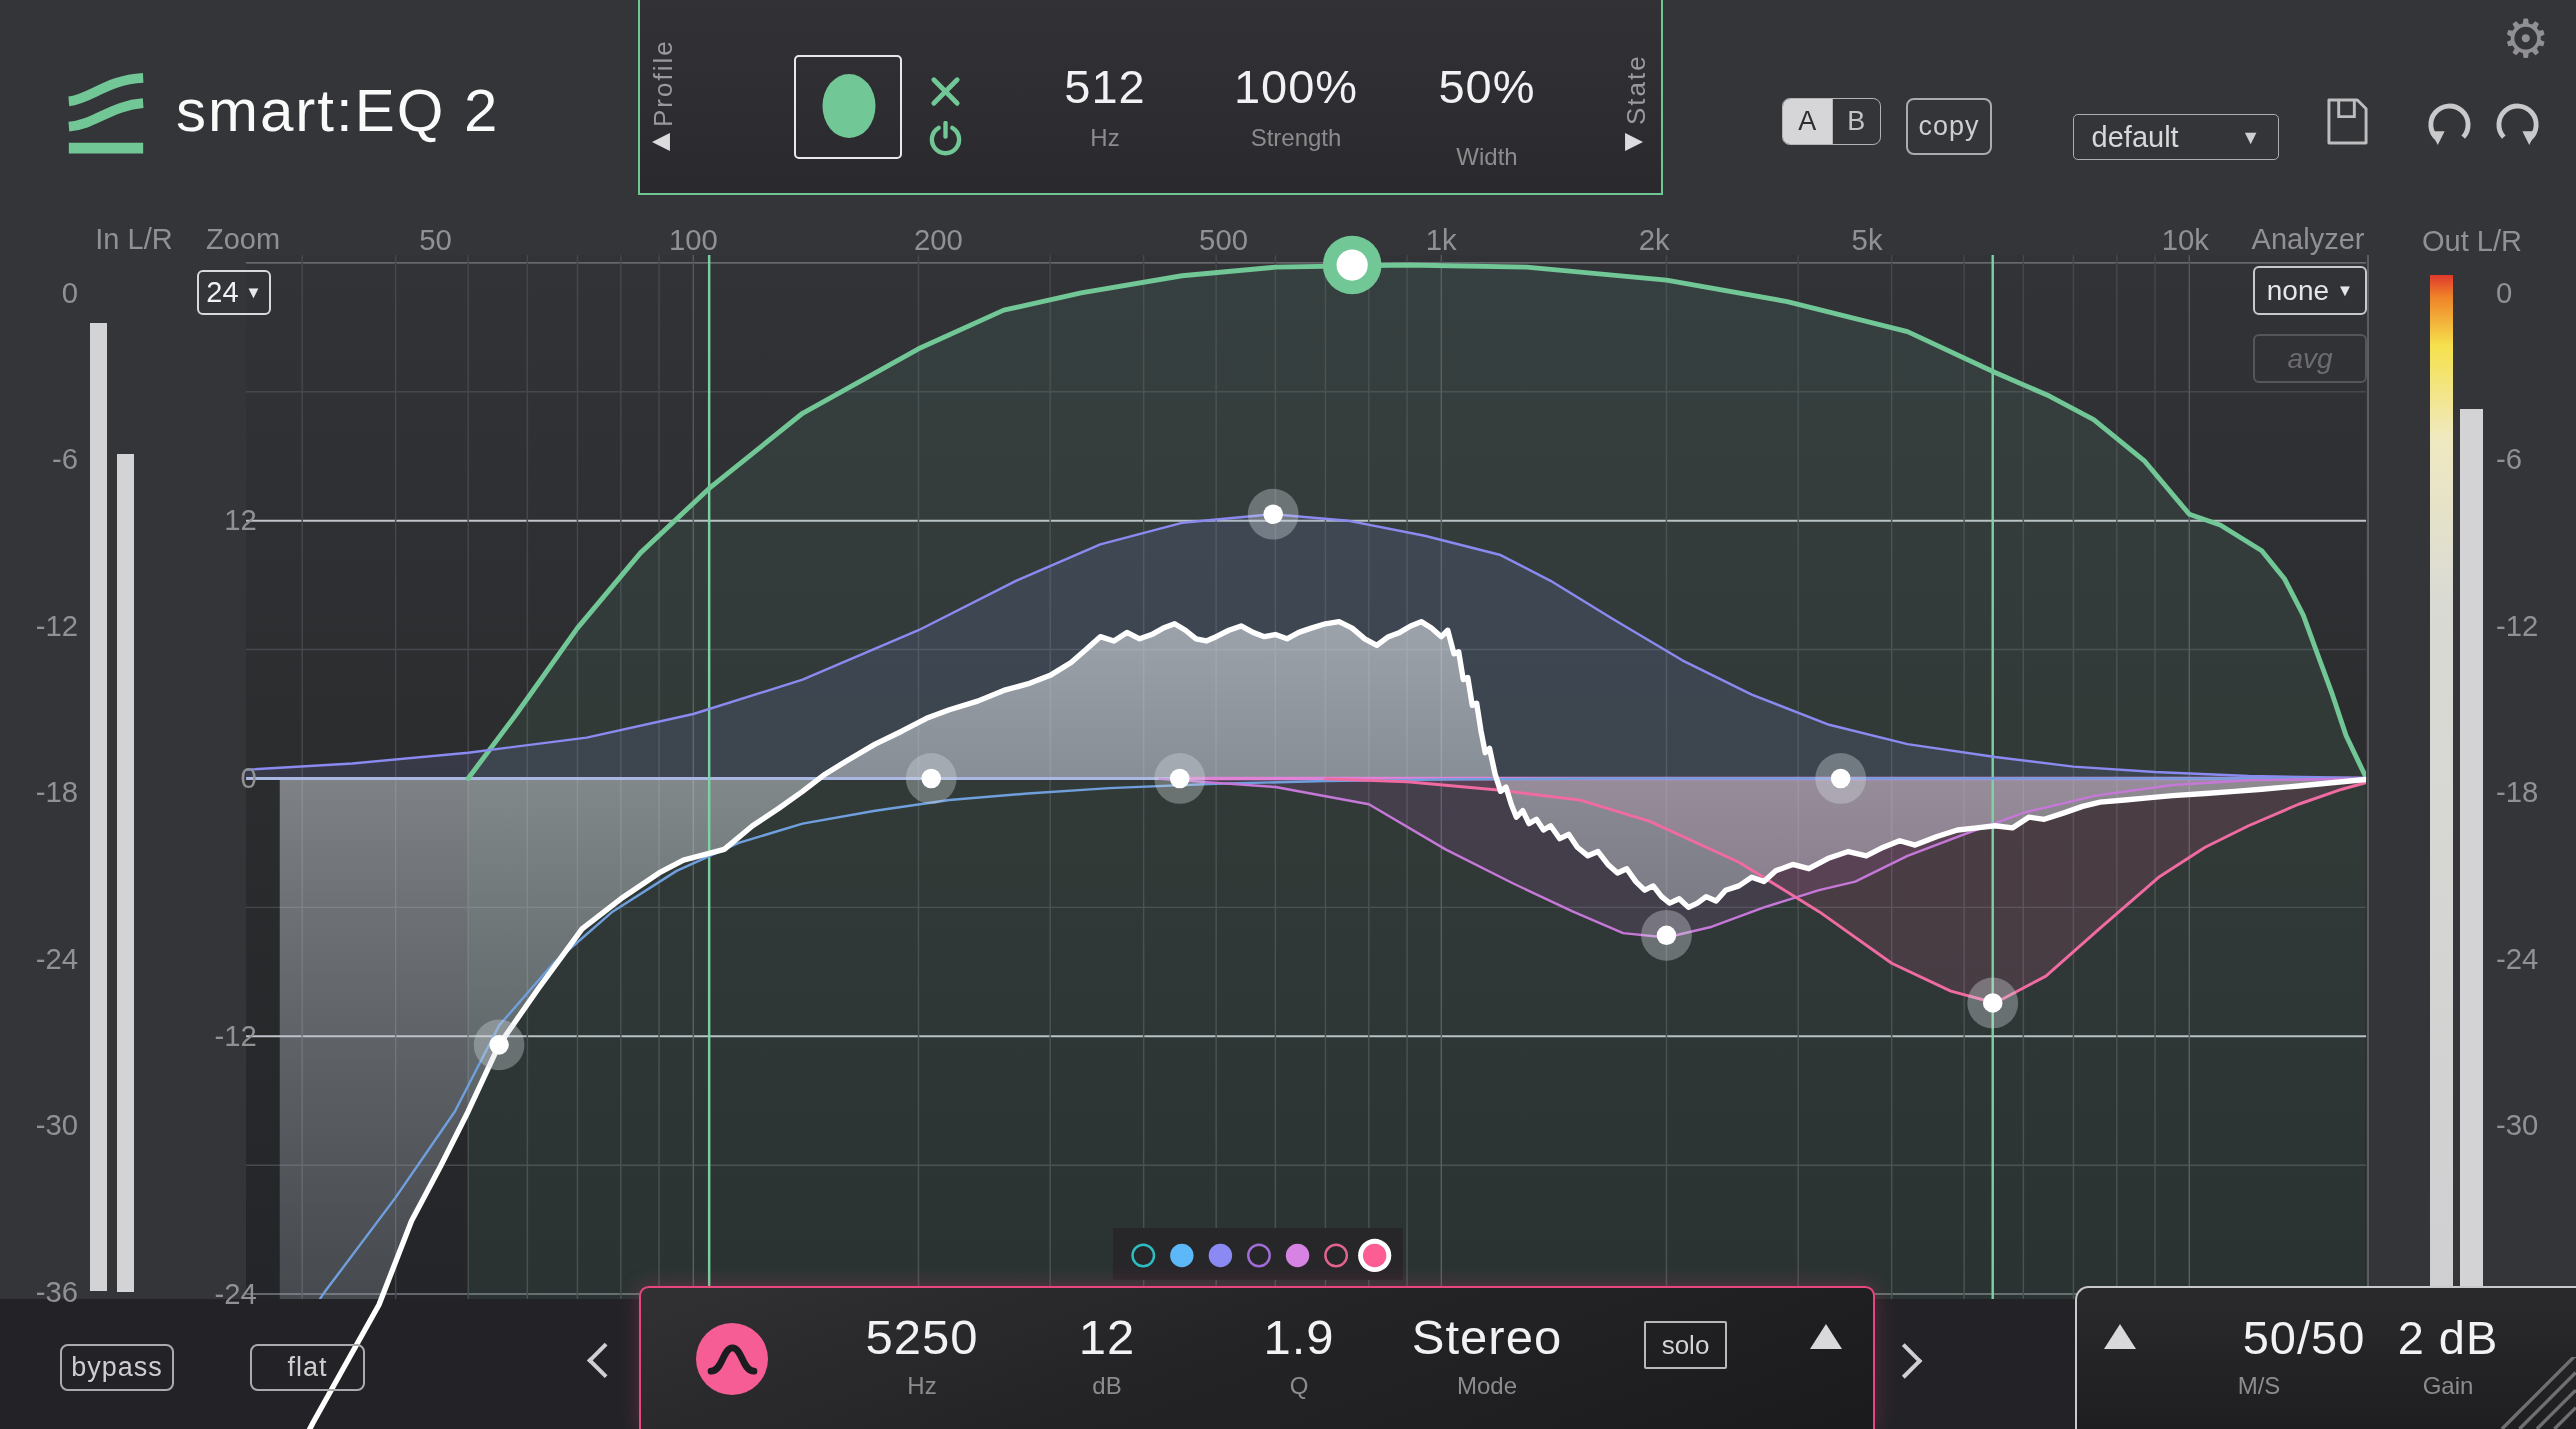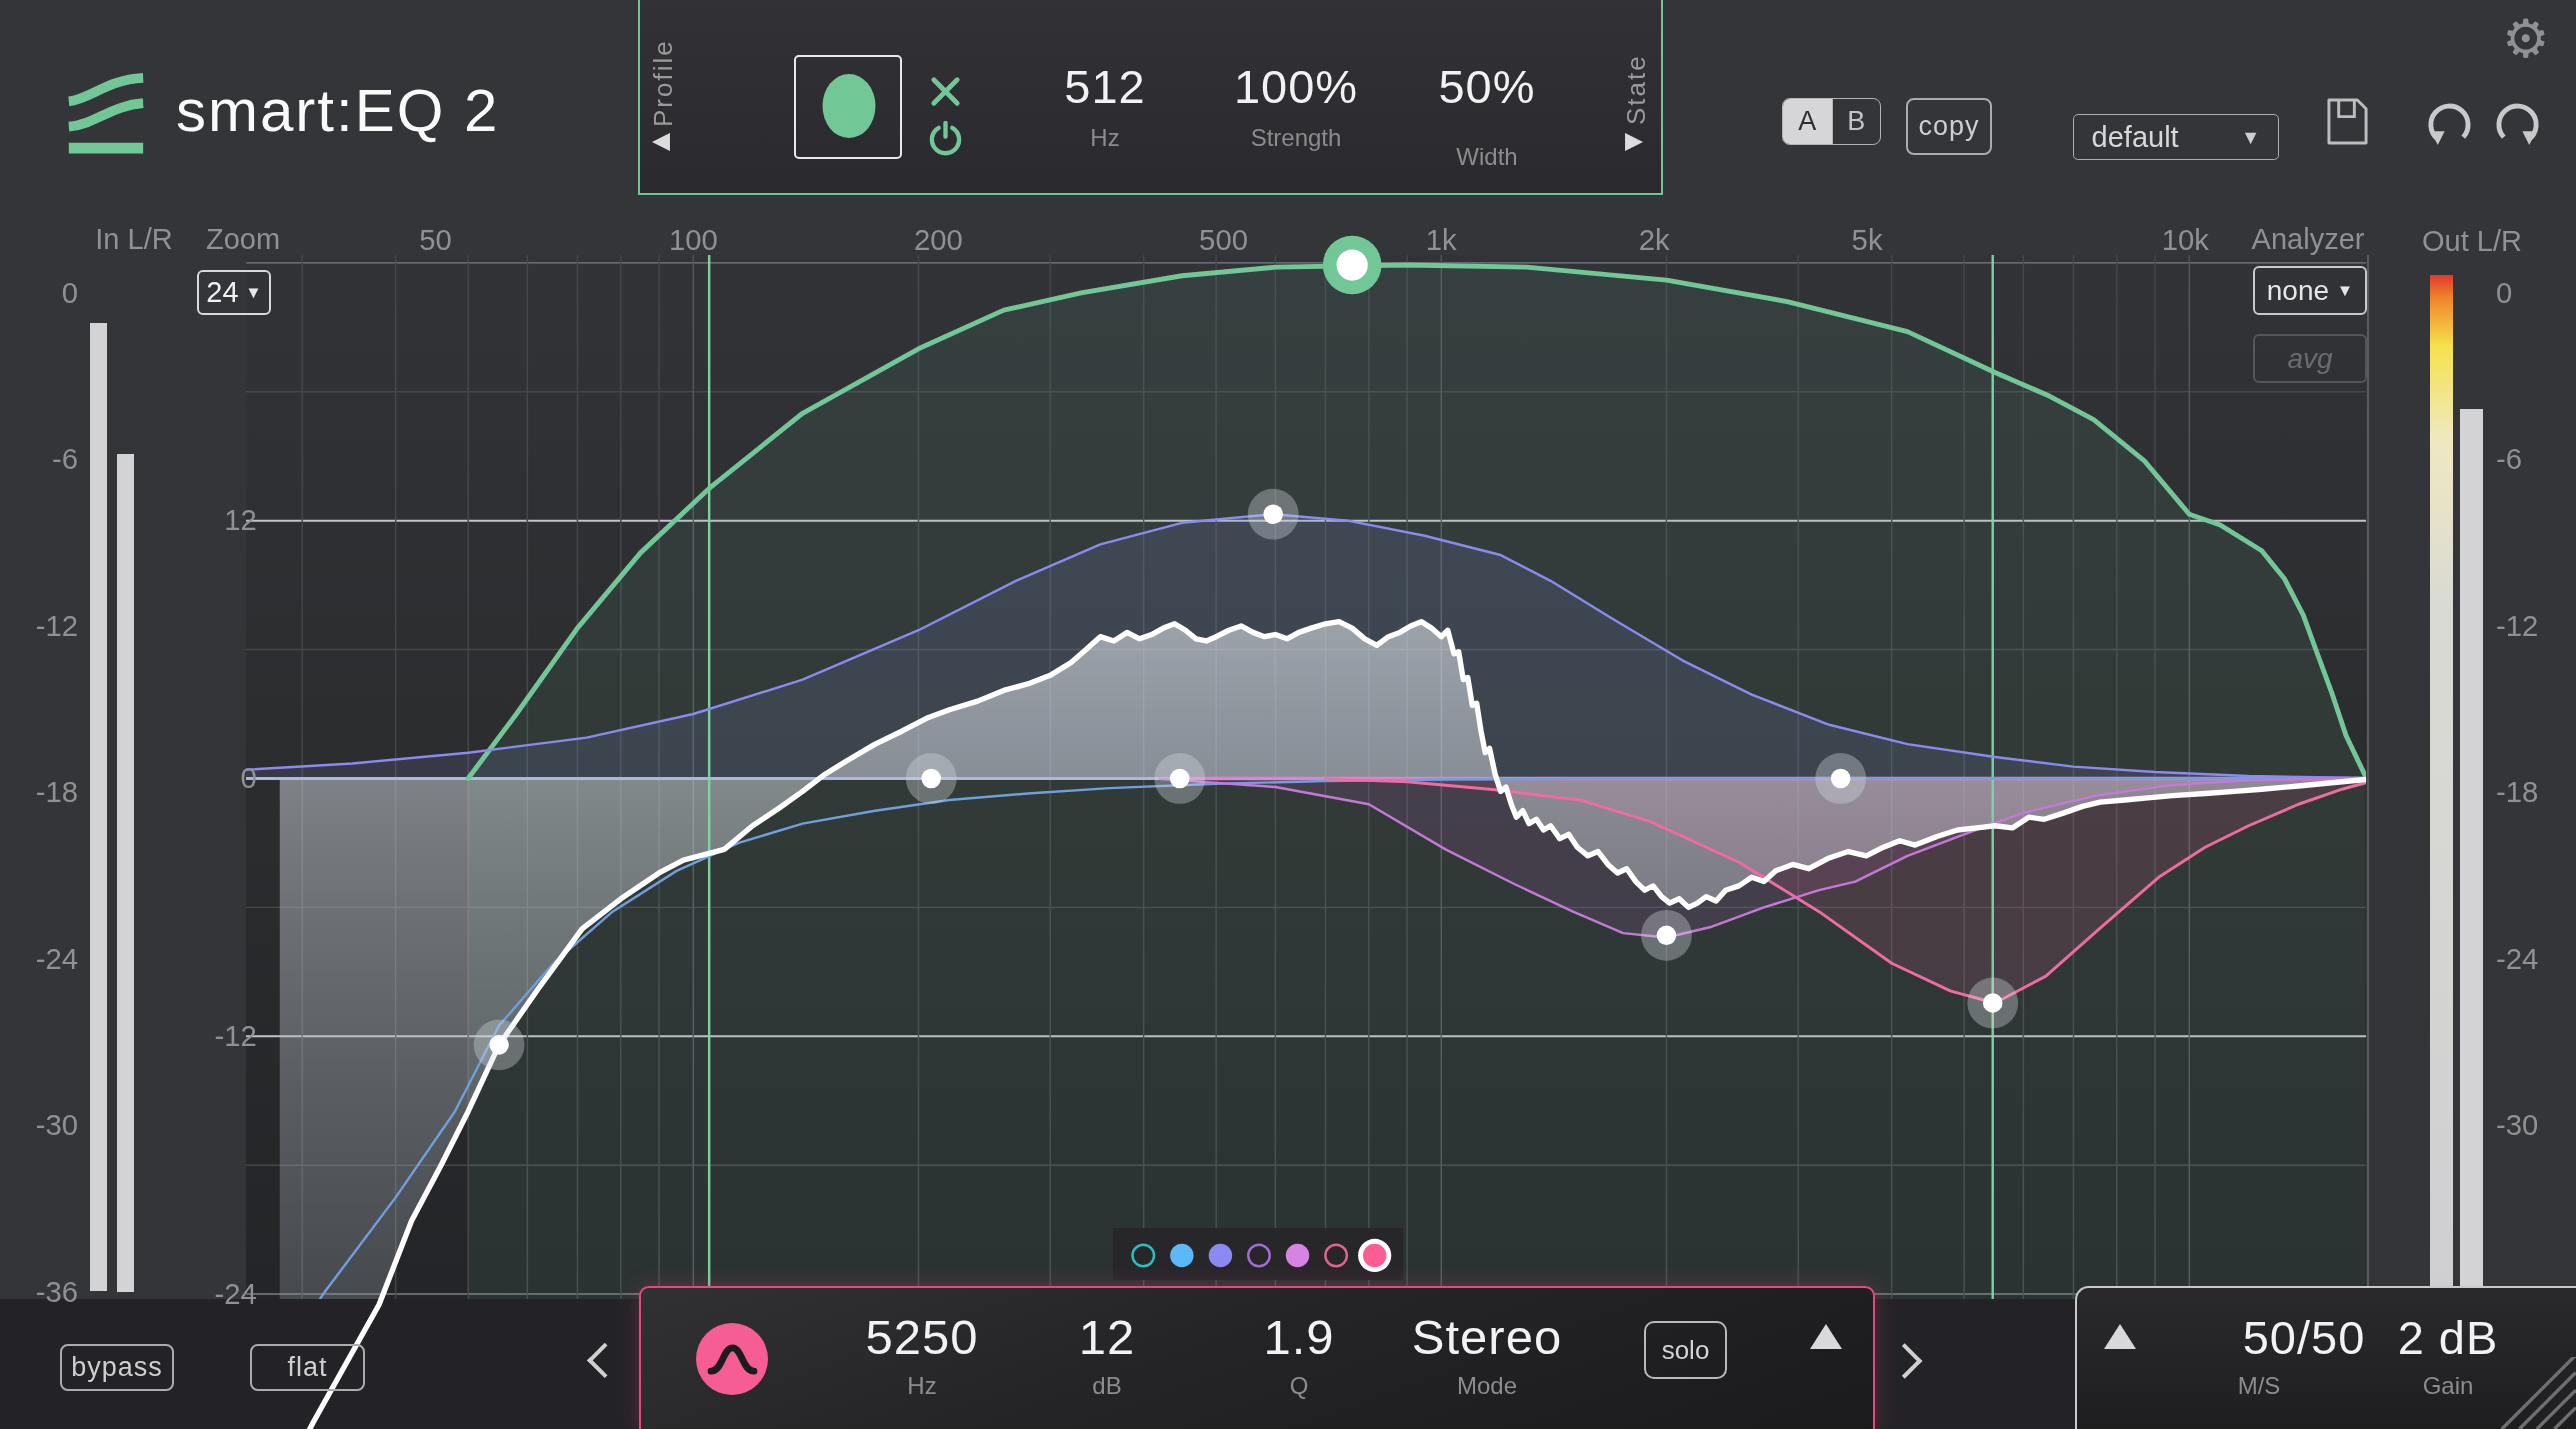--- a/index.html
+++ b/index.html
@@ -58,22 +58,22 @@
   .meter { background:#d3d3d5; }
   .meter.clipgrad { background:linear-gradient(180deg,#e0392c 0%,#ef8429 2.2%,#f6e14d 7%,
                     #efe9c0 16%,#dadad4 32%,#cfcfd2 100%); }
 
   .band-panel { left:639px; top:1286px; width:1236px; height:144px;
                 background:linear-gradient(160deg,#313133 0%,#242426 45%,#1b1b1d 100%);
                 border:2.4px solid #e8467f; border-bottom:none; border-radius:9.8px 9.8px 0 0;
                 box-shadow:0 0 21.5px rgba(232,70,127,0.28); }
   .band-icon { left:732px; top:1359px; width:72px; height:72px; border-radius:50%;
                background:#f65d95; display:flex; align-items:center; justify-content:center; }
-  .solo-btn { left:1644px; top:1321px; width:83px; height:58px; border:2px solid #b9b9bb;
-              border-radius:10px; color:#d4d4d6; font-size:26px;
+  .solo-btn { left:1644px; top:1321px; width:83px; height:48px; border:2px solid #b9b9bb;
+              border-radius:2px; color:#d4d4d6; font-size:26px;
               display:flex; align-items:center; justify-content:center; }
   .dots-strip { left:1113px; top:1228px; width:290px; height:52px; background:#27272a; }
   .ms-panel { left:2075px; top:1286px; width:501px; height:144px;
               background:linear-gradient(180deg,#2a2a2d 0%,#1e1e21 100%);
               border-top:2px solid #c9c9cb; border-left:2px solid #c9c9cb;
               border-radius:13.7px 0 0 0; }
   .chev { width:25.4px; height:25.4px; border-left:4.4px solid #d0d0d2; border-bottom:4.4px solid #d0d0d2; }
   .chev.left  { transform:rotate(45deg); }
   .chev.right { transform:rotate(225deg); }
   .up-tri { width:0; height:0; border-left:16.6px solid transparent; border-right:16.6px solid transparent;

